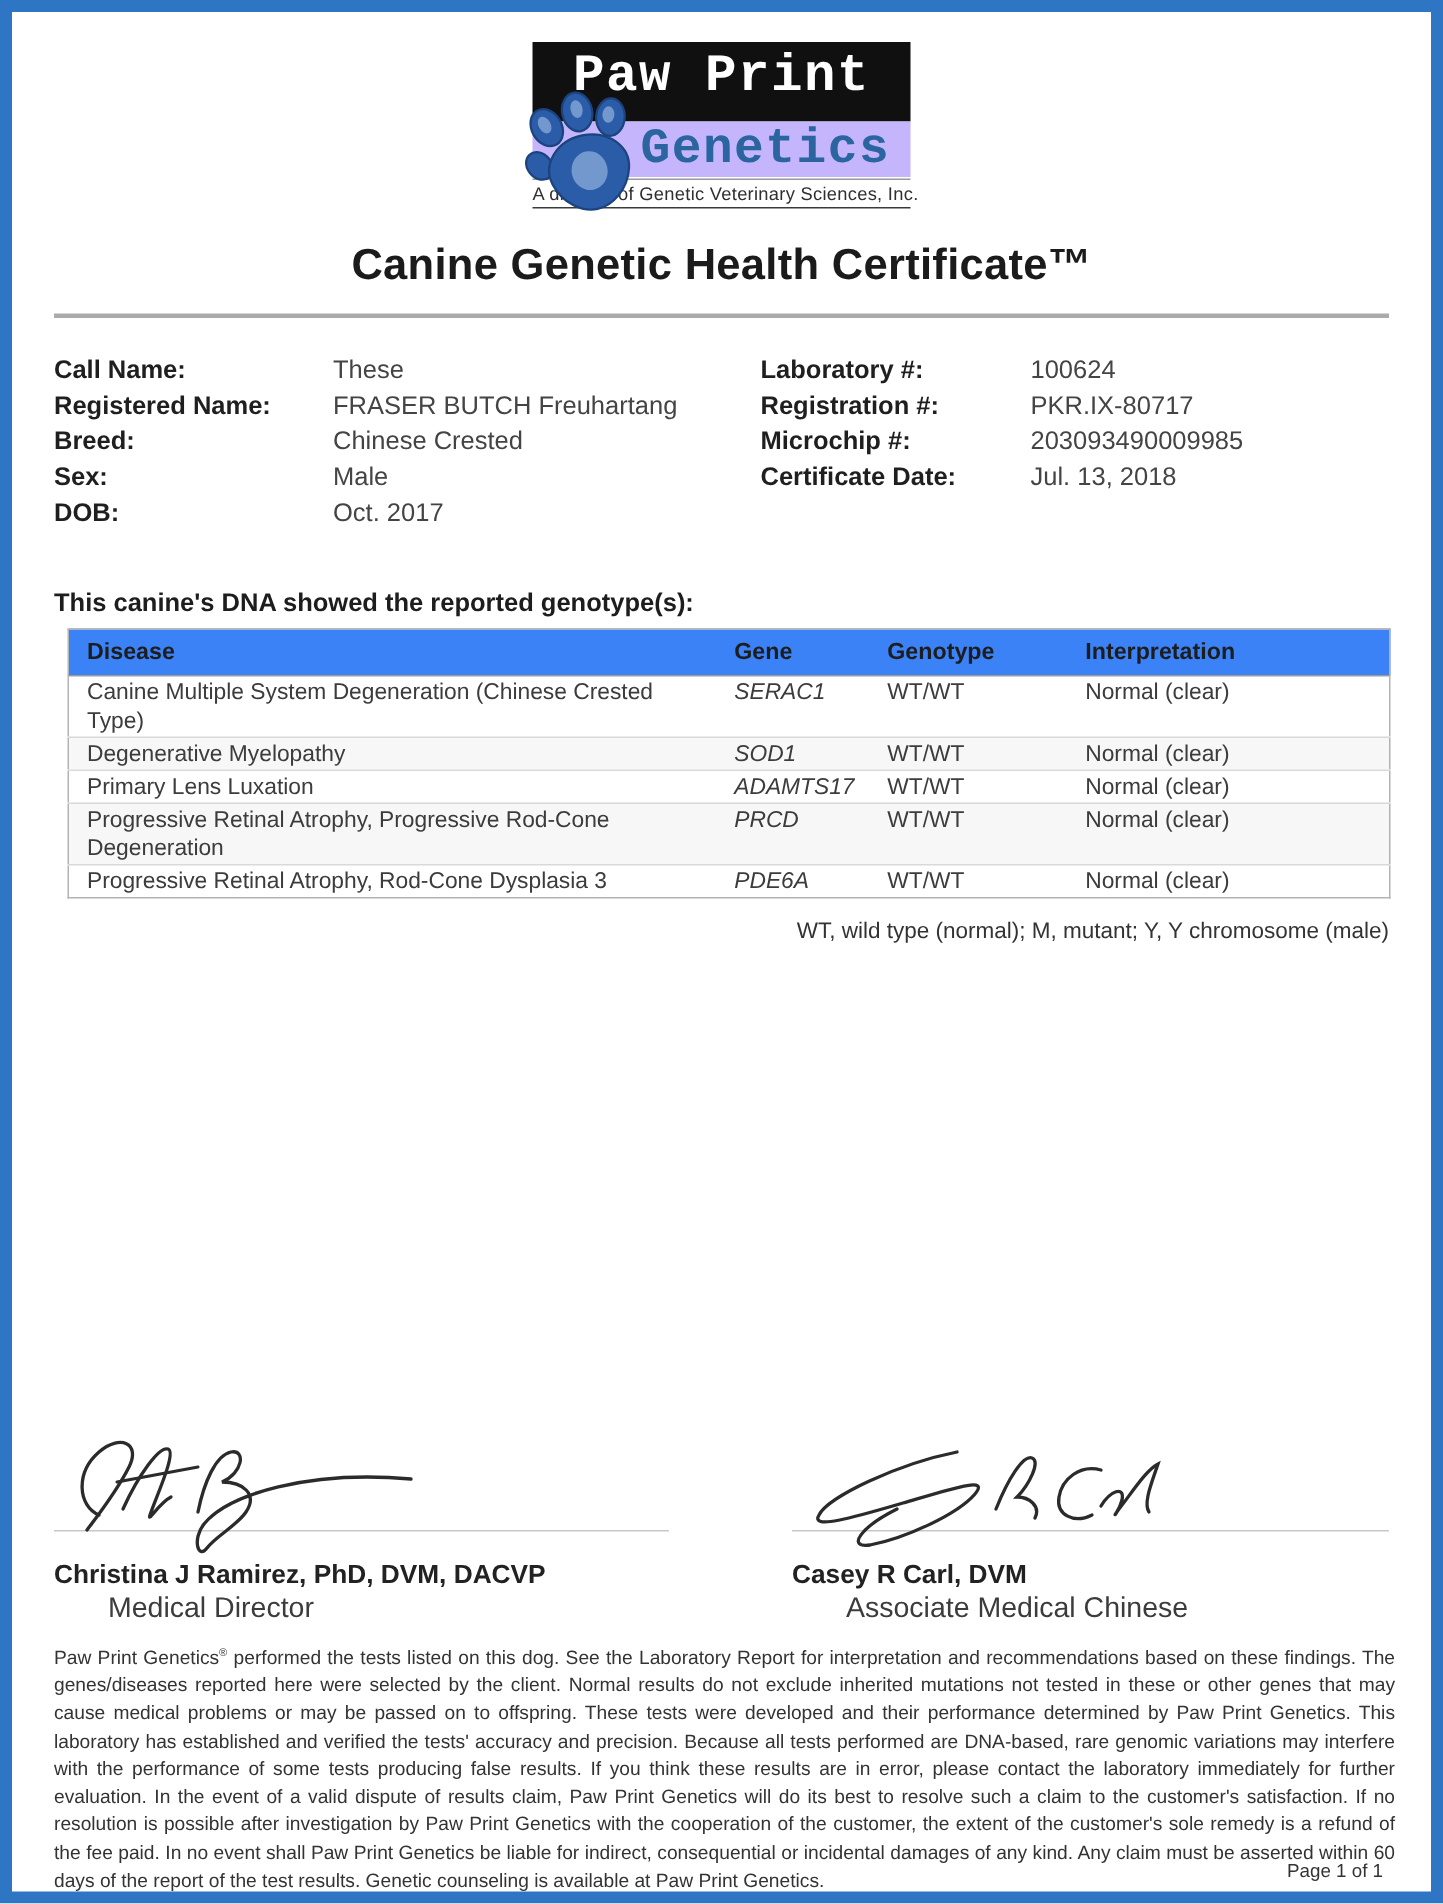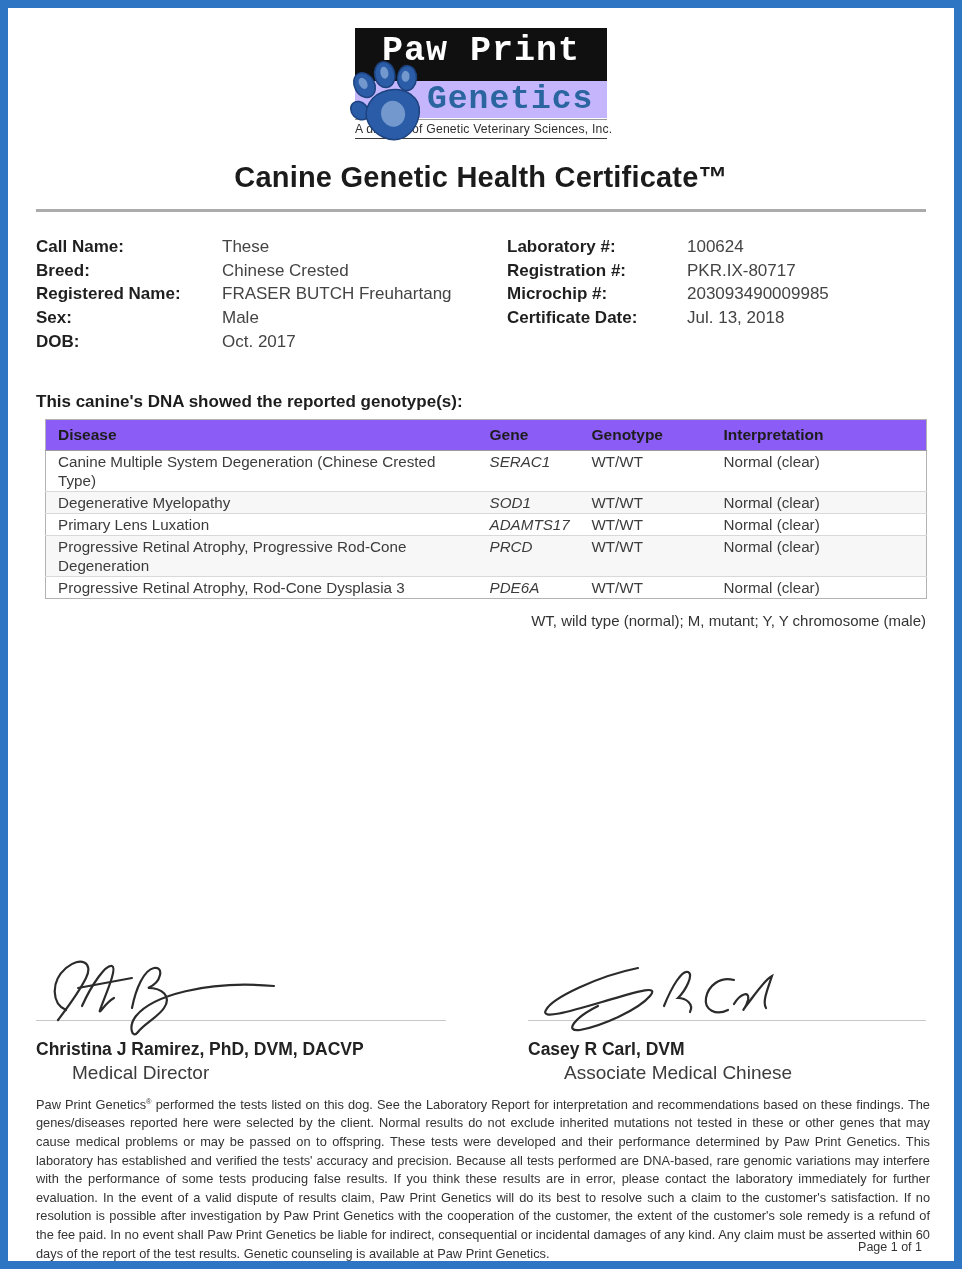--- a/index.html
+++ b/index.html
@@ -42,21 +42,21 @@
   .info-col-left .info-label{width:186px;}
   .info-col-right .info-label{width:180px;}
   .info-value{color:#444;}
   
   .section-heading{font-weight:700;font-size:17px;color:#1d1d1d;margin-top:38px;}
   table.geno{
     border-collapse:collapse;width:881px;margin-left:9px;margin-top:7px;
     font-size:15.2px;table-layout:fixed;border:1px solid #b3b3b3;
   }
   table.geno th{
-    background:#8b5cf6;text-align:left;font-weight:700;color:#1d1d1d;
+    background:#3b82f6;text-align:left;font-weight:700;color:#1d1d1d;
     padding:6px 12px;border-bottom:1px solid #9c9c9c;font-size:15.5px;
   }
   table.geno td{
     padding:1px 12px;vertical-align:top;line-height:19px;color:#3c3c3c;
     border-top:1px solid #d9d9d9;
   }
   table.geno tbody tr:nth-child(even){background:#f7f7f7;}
   td.gene{font-style:italic;}
   .footnote{font-size:15px;color:#333;text-align:right;width:890px;margin-top:13px;}
   
@@ -105,26 +105,26 @@
   <div class="cert-title">Canine Genetic Health Certificate™</div>
   <div class="rule"></div>
 
   <div class="info">
     <div class="info-col-left">
       <div class="info-row">
         <span class="info-label">Call Name:</span>
         <span class="info-value">These</span>
       </div>
       <div class="info-row">
+        <span class="info-label">Registered Name:</span>
+        <span class="info-value">FRASER BUTCH Freuhartang</span>
+      </div>
+      <div class="info-row">
         <span class="info-label">Breed:</span>
         <span class="info-value">Chinese Crested</span>
-      </div>
-      <div class="info-row">
-        <span class="info-label">Registered Name:</span>
-        <span class="info-value">FRASER BUTCH Freuhartang</span>
       </div>
       <div class="info-row">
         <span class="info-label">Sex:</span>
         <span class="info-value">Male</span>
       </div>
       <div class="info-row">
         <span class="info-label">DOB:</span>
         <span class="info-value">Oct. 2017</span>
       </div>
     </div>

